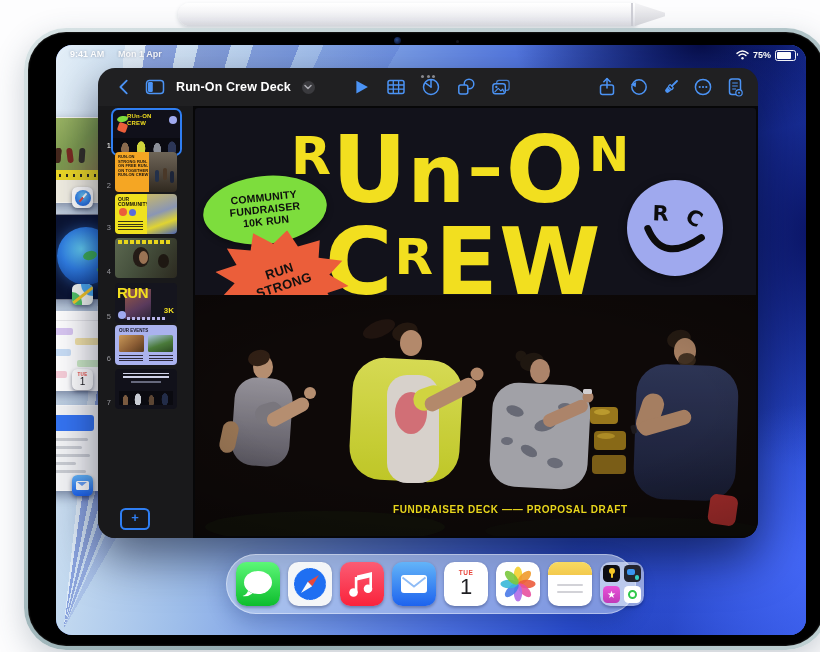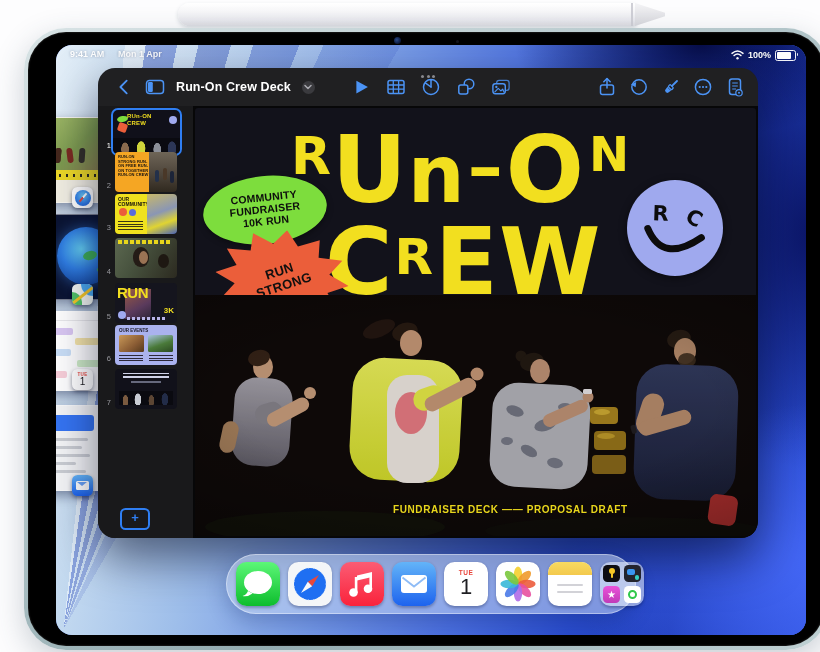--- a/index.html
+++ b/index.html
@@ -251,21 +251,21 @@
 
       <div class="statusbar">
         <span class="sb-time">9:41 AM</span>
         <span class="sb-date">Mon 1 Apr</span>
         <div class="sb-right">
           <svg width="13" height="10" viewBox="0 0 13 10">
             <path d="M1 3.4 Q6.5 -1.4 12 3.4" stroke="#fff" stroke-width="1.4" fill="none" stroke-linecap="round"></path>
             <path d="M3 5.6 Q6.5 2.6 10 5.6" stroke="#fff" stroke-width="1.4" fill="none" stroke-linecap="round"></path>
             <circle cx="6.5" cy="8.2" r="1.2" fill="#fff"></circle>
           </svg>
-          <span>100%</span>
+          <span>75%</span>
           <span class="battery">
               <i></i>
               <b></b>
             </span>
         </div>
       </div>
 
       <div class="scard c-safari">
         <div class="ph">
             <i class="r1"></i>

